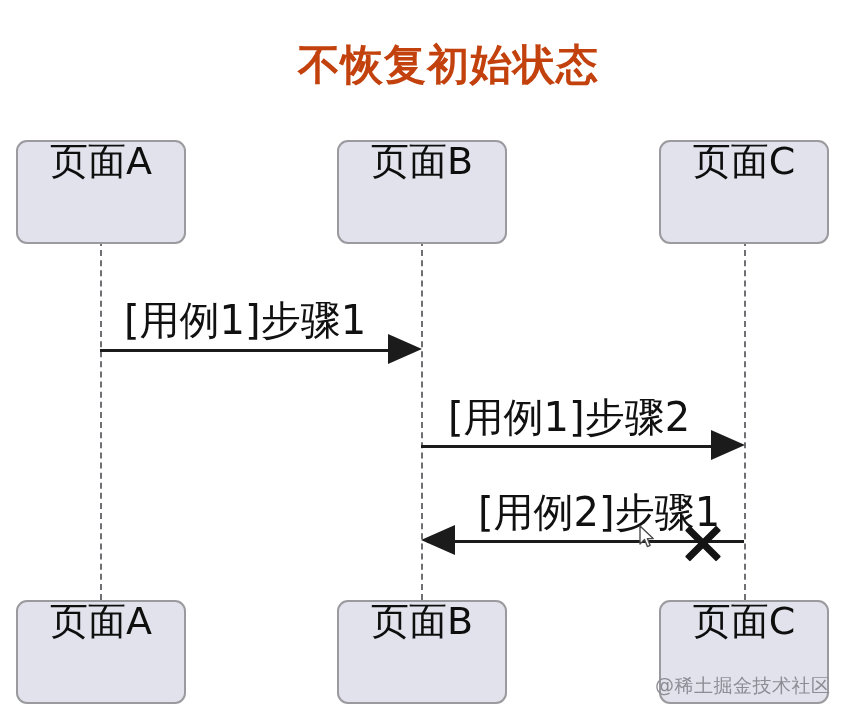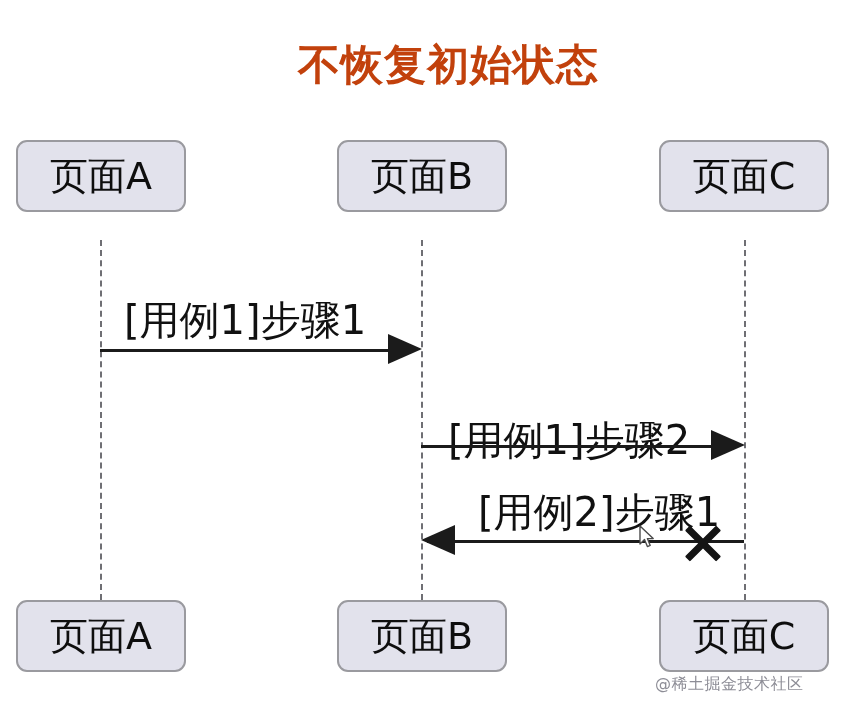--- a/index.html
+++ b/index.html
@@ -29,26 +29,25 @@
     letter-spacing: 1px;
     line-height: 1.1;
     padding-left: 24px;
   }
 
   
   .participant {
     position: absolute;
     box-sizing: border-box;
     width: 170px;
-    height: 72px;
+    height: 104px;
     border: 2px solid #9a9a9f;
     border-radius: 11px;
     background: #e2e2ec;
     display: flex;
-    align-items: center;
     justify-content: center;
   }
   .participant-label {
     font-size: 38px;
     font-weight: normal;
     color: #0e0e0e;
     letter-spacing: 0px;
     line-height: 1;
     white-space: nowrap;
   }
@@ -102,21 +101,21 @@
   }
 
   
   .m1-line  { left: 100px; top: 349px; width: 292px; }
   .m1-head  { left: 388px; top: 334px; }
   .m1-label { left: 124px; top: 300px; }
 
   
   .m2-line  { left: 421px; top: 445px; width: 294px; }
   .m2-head  { left: 711px; top: 430px; }
-  .m2-label { left: 448px; top: 397px; margin-top: 23px; }
+  .m2-label { left: 448px; top: 397px; }
 
   
   .m3-line  { left: 427px; top: 540px; width: 317px; }
   .m3-head  { left: 421px; top: 525px; }
   .m3-label { left: 478px; top: 492px; text-align: right; }
 
   
   .fail-mark {
     position: absolute;
     left: 681px;
@@ -143,21 +142,21 @@
     top: 525px;
     width: 16px;
     height: 24px;
   }
 
   
   .watermark {
     position: absolute;
     left: 655px;
     top: 676px;
-    font-size: 16px;
+    font-size: 19px;
     color: #8d8d96;
     white-space: nowrap;
     letter-spacing: 0.5px;
     line-height: 1;
   }
 </style>
 </head>
 <body>
 
 <div id="canvas">

